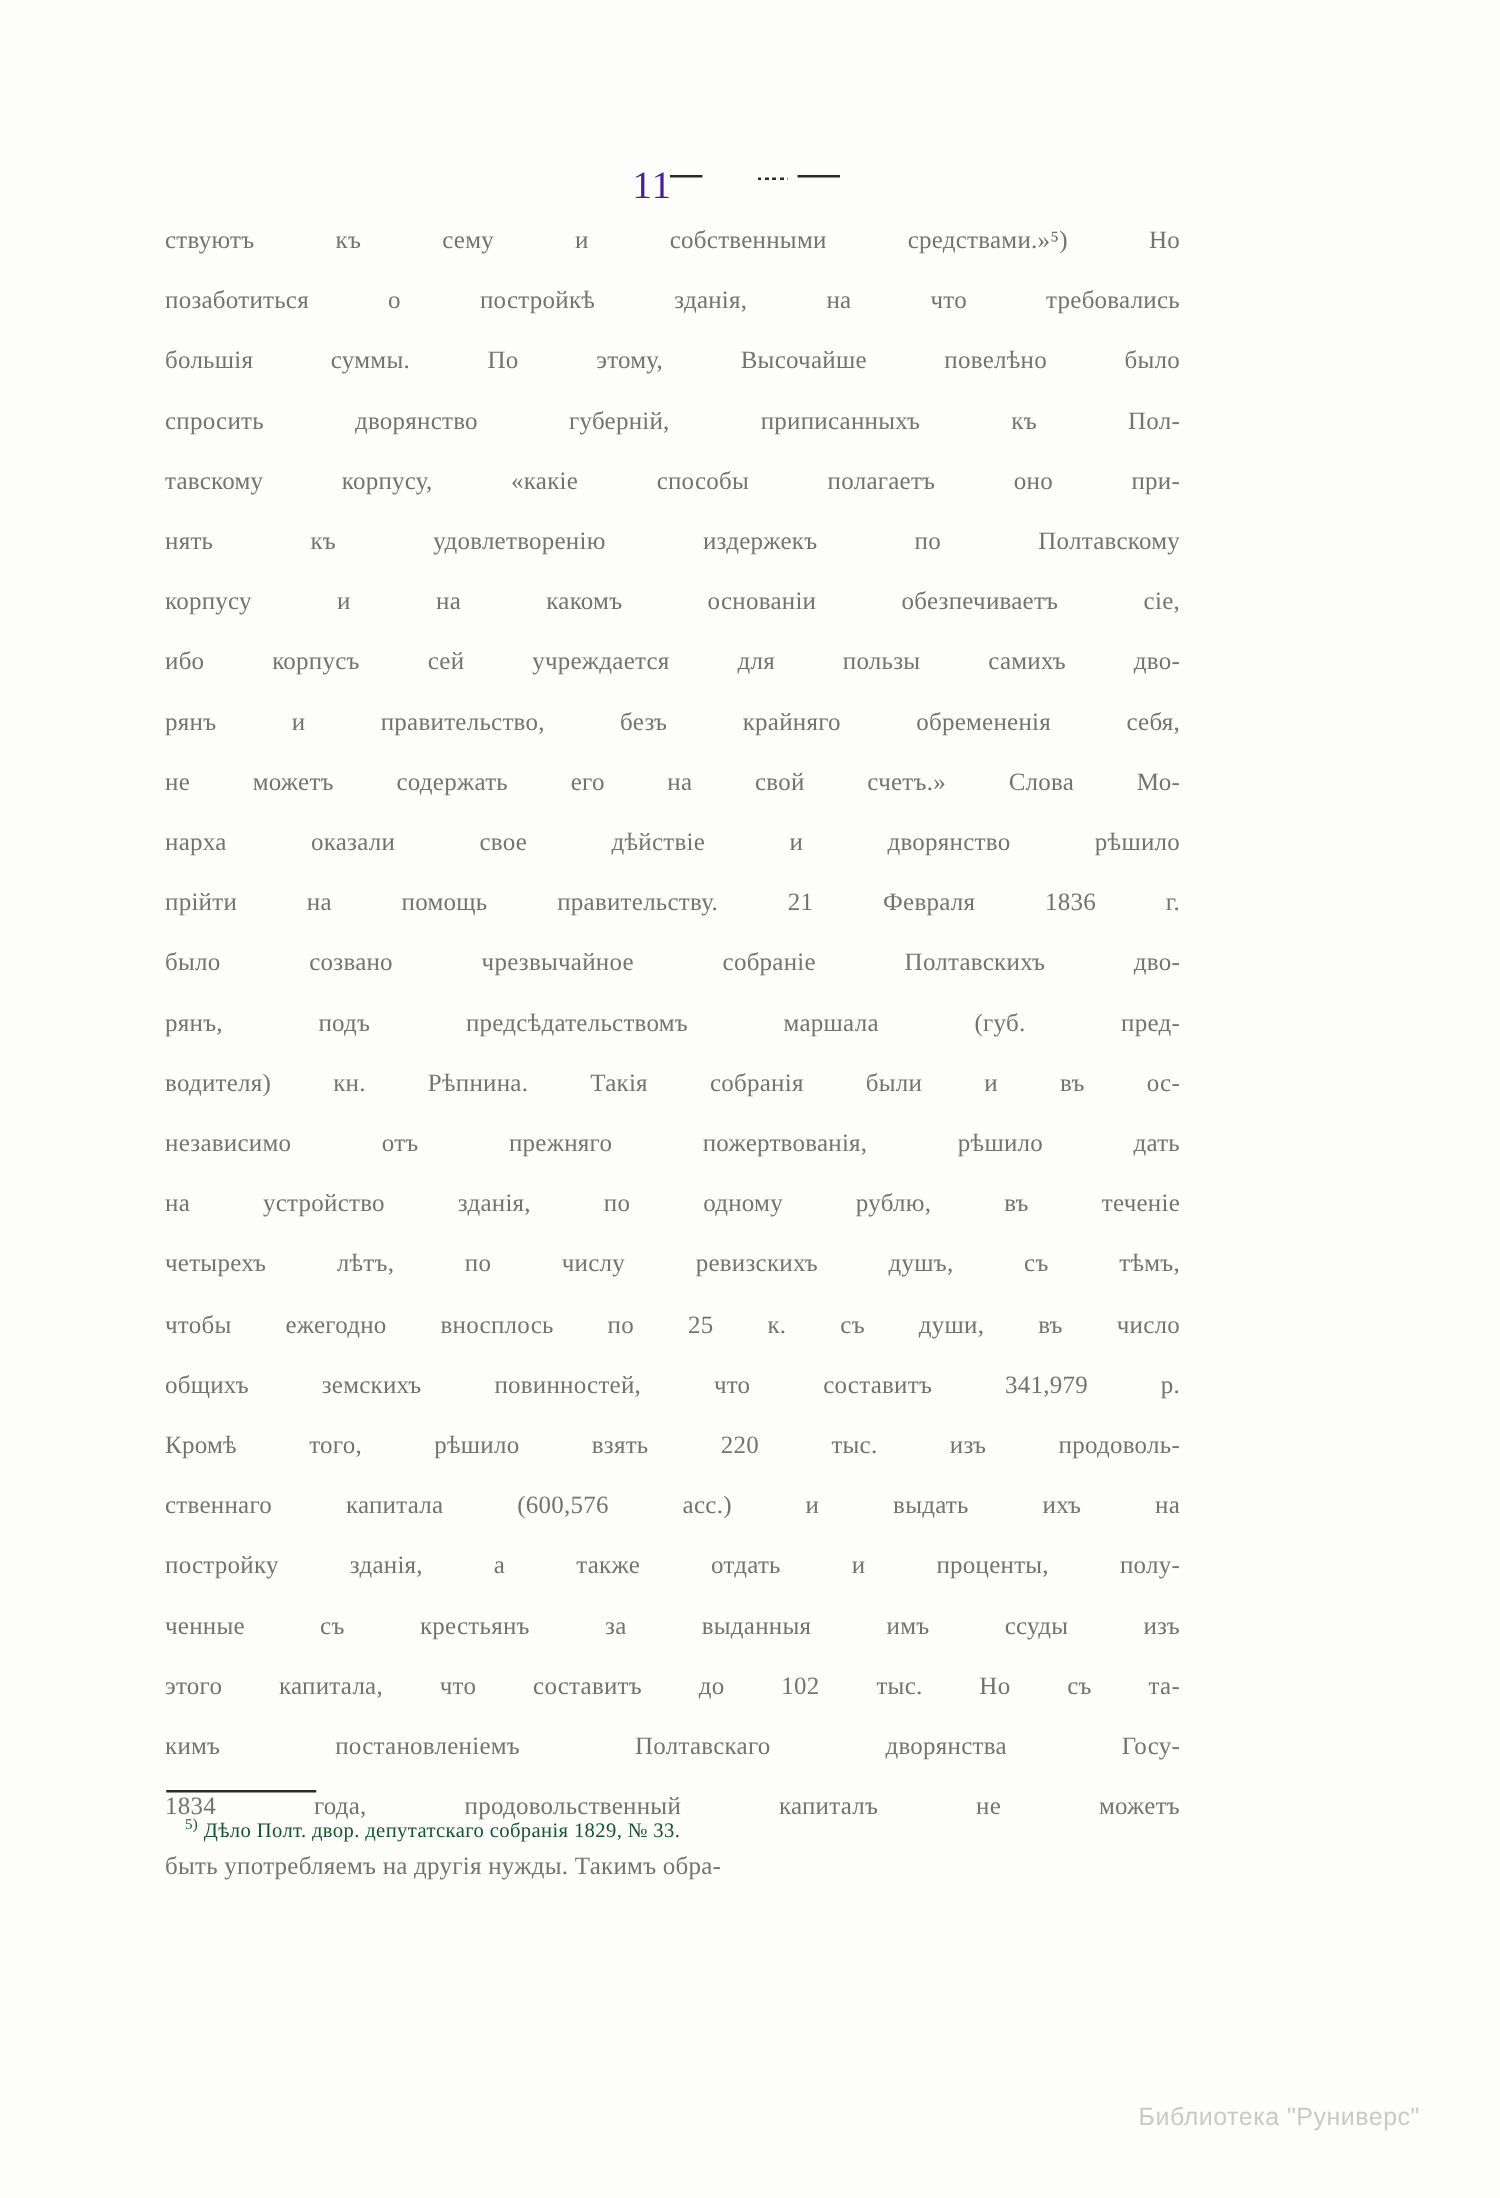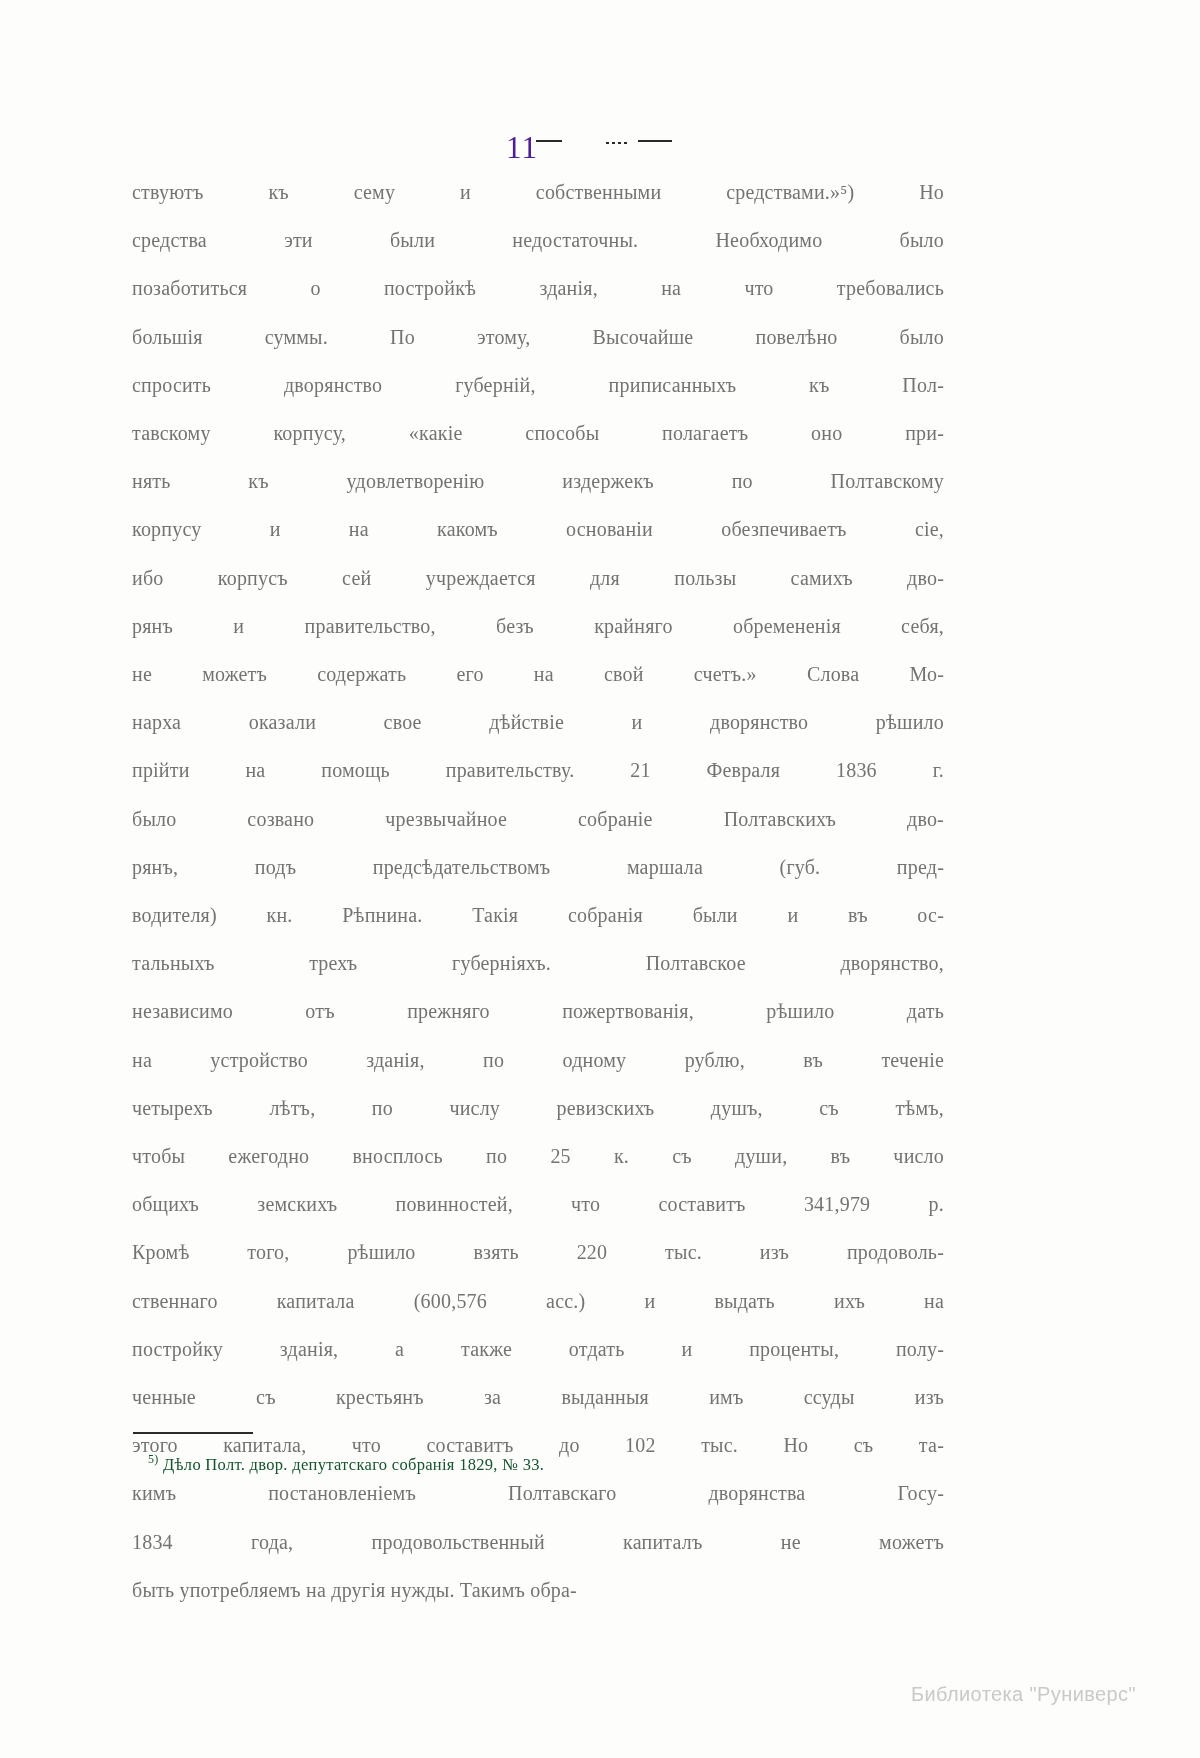--- a/index.html
+++ b/index.html
@@ -117,36 +117,34 @@
 <div class="page">
 
   <div class="page-number">11</div>
   <div class="header-rule-left"></div>
   <div class="header-rule-dots"></div>
   <div class="header-rule-right"></div>
 
   <div class="body-text">
     <p>
       <span class="line justify">ствуютъ къ сему и собственными средствами.»⁵) Но</span>
-      <span class="line justify">средства эти были недостаточны. Необходимо было</span>
       <span class="line justify">позаботиться о постройкѣ зданія, на что требовались</span>
       <span class="line justify">большія суммы. По этому, Высочайше повелѣно было</span>
       <span class="line justify">спросить дворянство губерній, приписанныхъ къ Пол-</span>
       <span class="line justify">тавскому корпусу, «какіе способы полагаетъ оно при-</span>
       <span class="line justify">нять къ удовлетворенію издержекъ по Полтавскому</span>
       <span class="line justify">корпусу и на какомъ основаніи обезпечиваетъ сіе,</span>
       <span class="line justify">ибо корпусъ сей учреждается для пользы самихъ дво-</span>
       <span class="line justify">рянъ и правительство, безъ крайняго обремененія себя,</span>
       <span class="line justify">не можетъ содержать его на свой счетъ.» Слова Мо-</span>
       <span class="line justify">нарха оказали свое дѣйствіе и дворянство рѣшило</span>
       <span class="line justify">прійти на помощь правительству. 21 Февраля 1836 г.</span>
       <span class="line justify">было созвано чрезвычайное собраніе Полтавскихъ дво-</span>
       <span class="line justify">рянъ, подъ предсѣдательствомъ маршала (губ. пред-</span>
       <span class="line justify">водителя) кн. Рѣпнина. Такія собранія были и въ ос-</span>
-      <span class="line justify">тальныхъ трехъ губерніяхъ. Полтавское дворянство,</span>
       <span class="line justify">независимо отъ прежняго пожертвованія, рѣшило дать</span>
       <span class="line justify">на устройство зданія, по одному рублю, въ теченіе</span>
       <span class="line justify">четырехъ лѣтъ, по числу ревизскихъ душъ, съ тѣмъ,</span>
       <span class="line justify">чтобы ежегодно вносплось по 25 к. съ души, въ число</span>
       <span class="line justify">общихъ земскихъ повинностей, что составитъ 341,979 р.</span>
       <span class="line justify">Кромѣ того, рѣшило взять 220 тыс. изъ продоволь-</span>
       <span class="line justify">ственнаго капитала (600,576 асс.) и выдать ихъ на</span>
       <span class="line justify">постройку зданія, а также отдать и проценты, полу-</span>
       <span class="line justify">ченные съ крестьянъ за выданныя имъ ссуды изъ</span>
       <span class="line justify">этого капитала, что составитъ до 102 тыс. Но съ та-</span>

